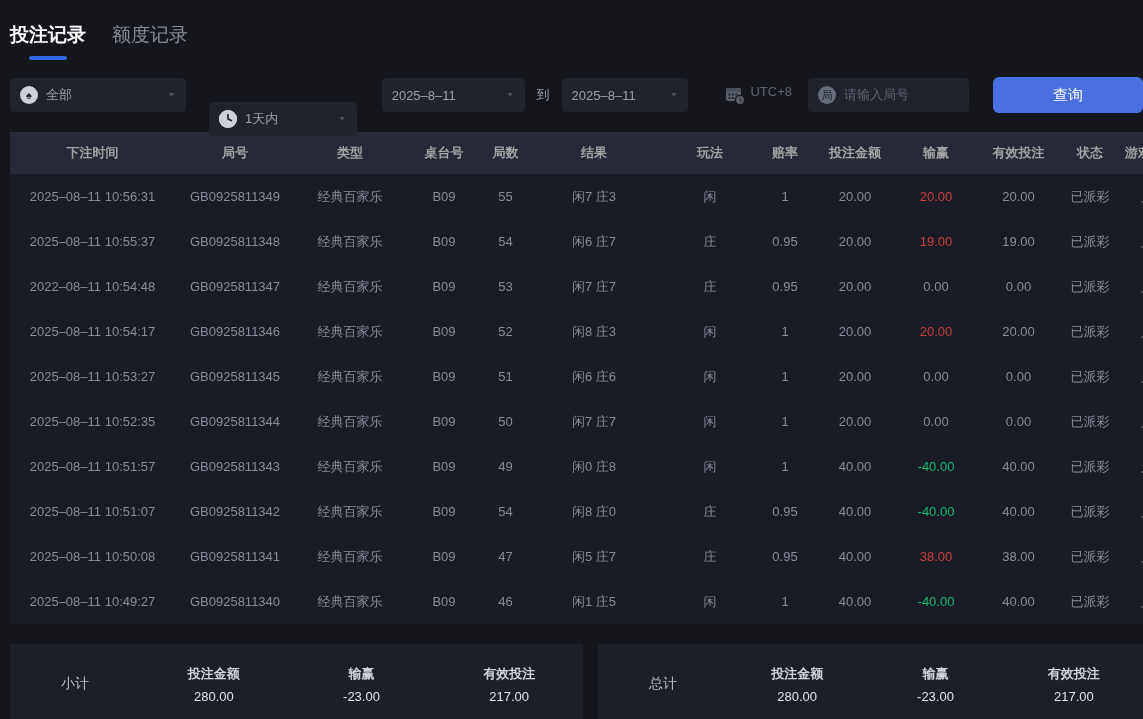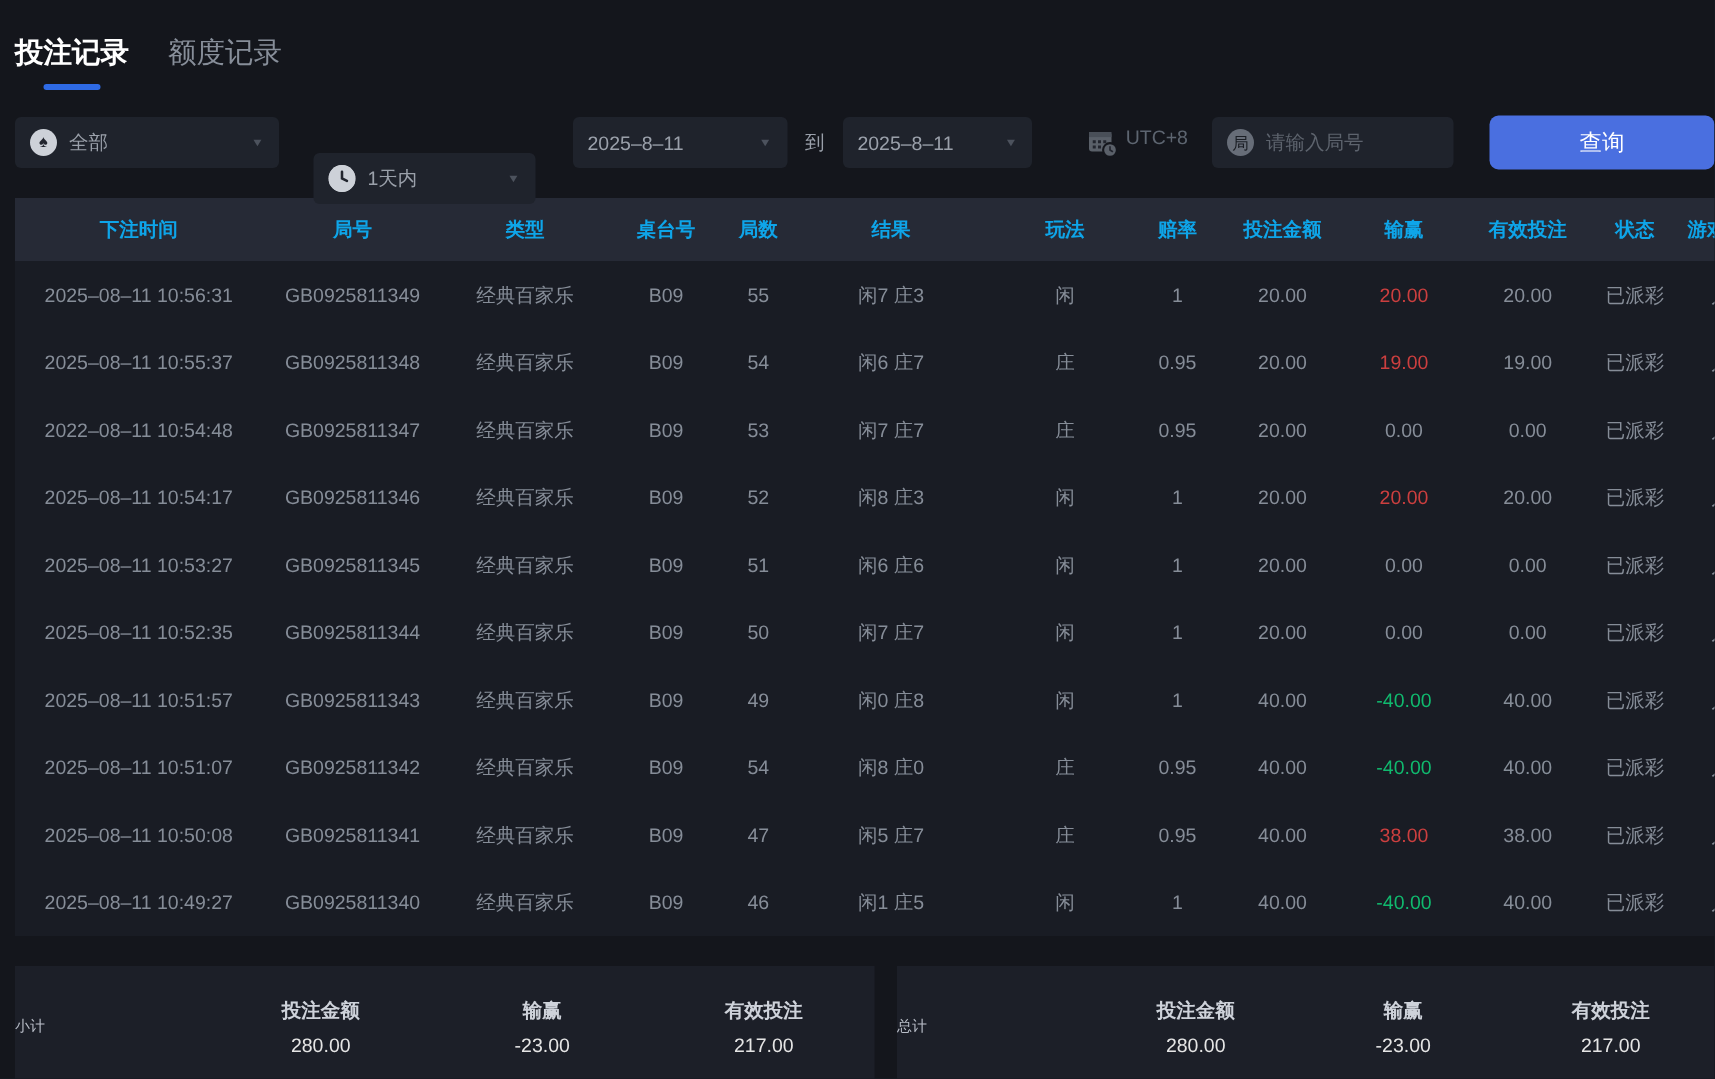--- a/index.html
+++ b/index.html
@@ -45,42 +45,42 @@
   }
   .round-input::placeholder { color:#5d636d; }
   .search-btn {
     width:150px; height:36px; margin-left:24px; border:none; border-radius:6px;
     background:#4a6fe0; color:#ffffff; font-size:15px; cursor:pointer;
     font-family:inherit; flex:none;
   }
   
   .table-wrap { margin:20px 0 0 10px; width:1250px; }
   .thead { display:flex; height:42px; background:#262a36; }
-  .thead .cell { color:#0ea5e9; font-weight:bold; }
+  .thead .cell { color:#a3a3a3; font-weight:bold; }
   .tbody { background:#191c24; }
   .trow { display:flex; height:45px; }
   .cell {
     display:flex; align-items:center; justify-content:center;
     font-size:13px; flex:none;
   }
   .c0{width:165px}.c1{width:120px}.c2{width:110px}.c3{width:78px}.c4{width:45px}
   .c5{width:132px}.c6{width:100px}.c7{width:50px}.c8{width:90px}.c9{width:72px}
   .c10{width:93px}.c11{width:50px}
   .c12{width:145px; justify-content:flex-start; padding-left:10px}
   .trow .c12{padding-left:26px}
   .red { color:#cc3f3f; }
   .green { color:#10b96e; }
   
   .summary { display:flex; margin:20px 0 0 10px; }
   .panel {
     height:80px; background:#1c1f28; display:flex; align-items:center;
   }
   .panel.left { width:573px; }
   .panel.right { width:545px; margin-left:15px; }
-  .panel-label { width:130px; text-align:left; font-size:10px; color:#b9bec8; flex:none; }
+  .panel-label { width:130px; text-align:center; font-size:14px; color:#b9bec8; flex:none; }
   .stat { flex:1; text-align:center; }
   .stat-label { font-size:13px; font-weight:bold; color:#ced2da; }
   .stat-value { font-size:13px; color:#e5e5e5; margin-top:6px; }
 </style>
 </head>
 <body>
 
 <div class="tabs">
   <div class="tab active">
     <div class="tab-label">投注记录</div>

